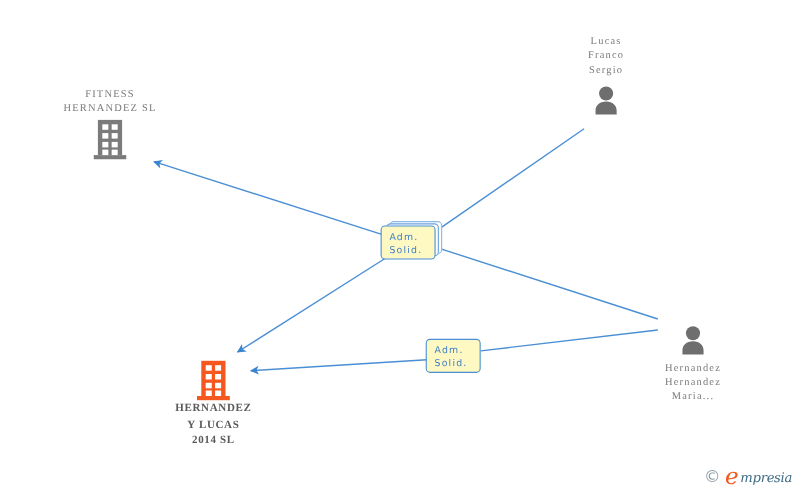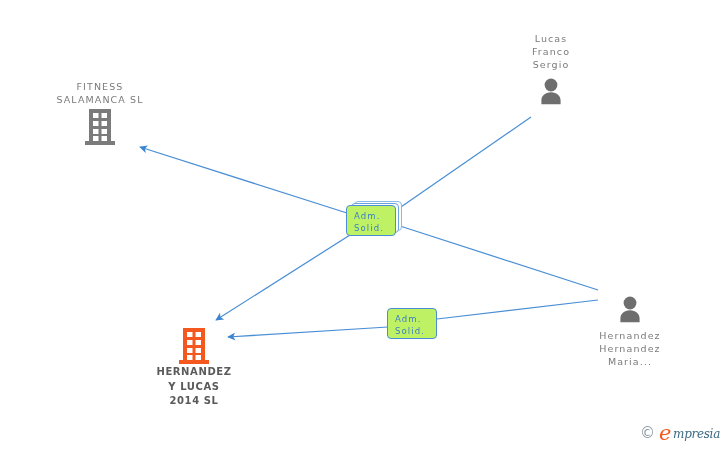--- a/index.html
+++ b/index.html
@@ -10,21 +10,21 @@
     font-family:"DejaVu Sans","Liberation Sans",sans-serif;
     overflow:hidden;
     position:relative;
   }
   #graph-canvas{
     position:absolute;left:0;top:0;width:728px;height:450px;
   }
   .edge-layer{position:absolute;left:0;top:0;width:728px;height:450px;}
 
   
-  .node{position:absolute;text-align:center;}
+  .node{position:absolute;text-align:center;font-family:Liberation Serif, serif;}
 
   .node-label{
     color:#7b7b7b;
     font-size:9.5px;
     line-height:13px;
     letter-spacing:1.1px;
     white-space:pre-line;
     user-select:none;
   }
   .node-label.focal{
@@ -37,21 +37,21 @@
 
   .icon-wrap{
     display:flex;align-items:center;justify-content:center;
     height:40px;
   }
 
   
   .rel-box{
     position:absolute;
     box-sizing:border-box;
-    background:#bef264;
+    background:#fef9c3;
     border:1.4px solid #4a8fd4;
     border-radius:4px;
     color:#3d7fc6;
     font-size:8.5px;
     line-height:12px;
     letter-spacing:1.1px;
     padding:4px 18px 4px 7px;
     text-align:left;
     white-space:pre-line;
     user-select:none;
@@ -128,21 +128,21 @@
   <div class="rel-stack-back2" style="left:354px;top:201px;width:48px;height:30px;"></div>
   <div class="rel-stack-back" style="left:351px;top:203px;width:48px;height:30px;"></div>
   <div class="rel-box" style="left:346px;top:205px;width:50px;height:31px;">Adm.
 Solid.</div>
 
   <div class="rel-box" style="left:387px;top:308px;width:50px;height:31px;">Adm.
 Solid.</div>
 
   <div class="node" style="left:20px;top:80px;width:160px;">
     <div class="node-label">FITNESS
-SALAMANCA SL</div>
+HERNANDEZ SL</div>
     <div class="icon-wrap">
       <svg width="30" height="37" viewBox="0 0 30 37" aria-hidden="true">
         <g fill="#7b7b7b">
           <rect x="4" y="1" width="22" height="32"></rect>
           <rect x="0" y="33" width="30" height="4"></rect>
         </g>
         <g fill="#ffffff">
           <rect x="8" y="5" width="5.5" height="5"></rect>
           <rect x="16.5" y="5" width="5.5" height="5"></rect>
           <rect x="8" y="13" width="5.5" height="5"></rect>

